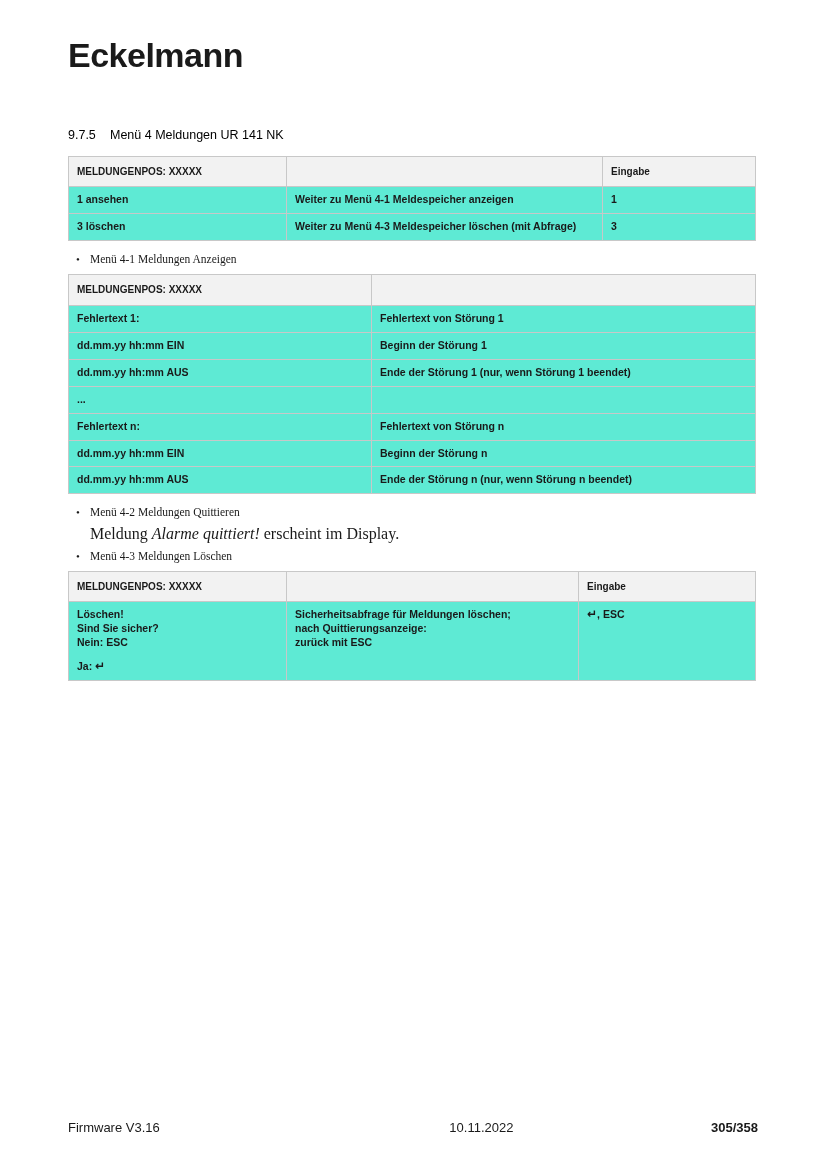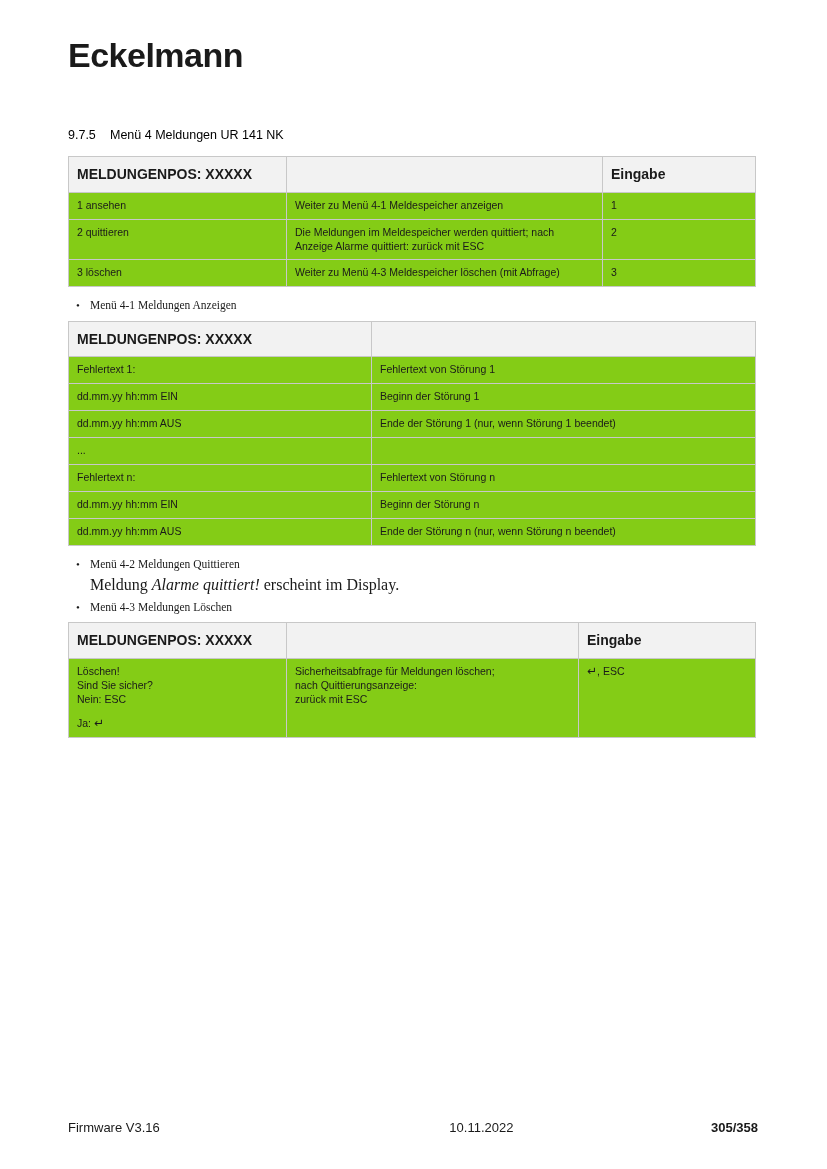--- a/index.html
+++ b/index.html
@@ -54,26 +54,27 @@
     margin: 0 0 8px 0;
   }
   table.doc td, table.doc th {
     border: 1px solid #c8c8c8;
     padding: 6px 8px;
     font-size: 10.5px;
     line-height: 1.33;
     vertical-align: top;
     text-align: left;
     color: #1a1a1a;
-    background: #84cc16;
+    background: #5eead4;
+    font-weight: bold;
   }
   table.doc thead th {
     background: #f2f2f2;
     font-weight: bold;
-    font-size: 14px;
+    font-size: 10px;
     padding-top: 8px;
     padding-bottom: 8px;
   }
   .bullets {
     margin: 10px 0 6px 0;
     padding: 0;
     list-style: none;
   }
   .bullets li {
     font-size: 11.5px;
@@ -141,25 +142,20 @@
           <th>MELDUNGENPOS: XXXXX</th>
           <th></th>
           <th>Eingabe</th>
         </tr>
       </thead>
       <tbody>
         <tr>
           <td>1 ansehen</td>
           <td>Weiter zu Menü 4-1 Meldespeicher anzeigen</td>
           <td>1</td>
-        </tr>
-        <tr>
-          <td>2 quittieren</td>
-          <td>Die Meldungen im Meldespeicher werden quittiert; nach Anzeige Alarme quittiert: zurück mit ESC</td>
-          <td>2</td>
         </tr>
         <tr>
           <td>3 löschen</td>
           <td>Weiter zu Menü 4-3 Meldespeicher löschen (mit Abfrage)</td>
           <td>3</td>
         </tr>
       </tbody>
     </table>
 
     <ul class="bullets">

